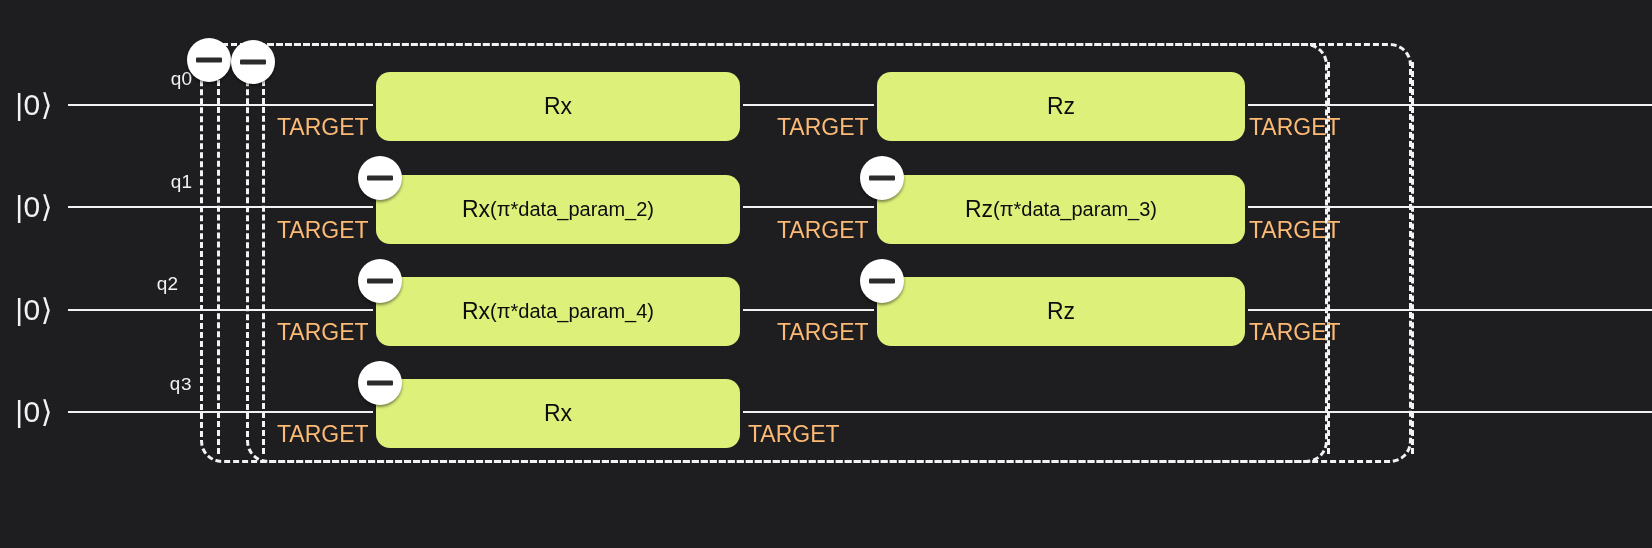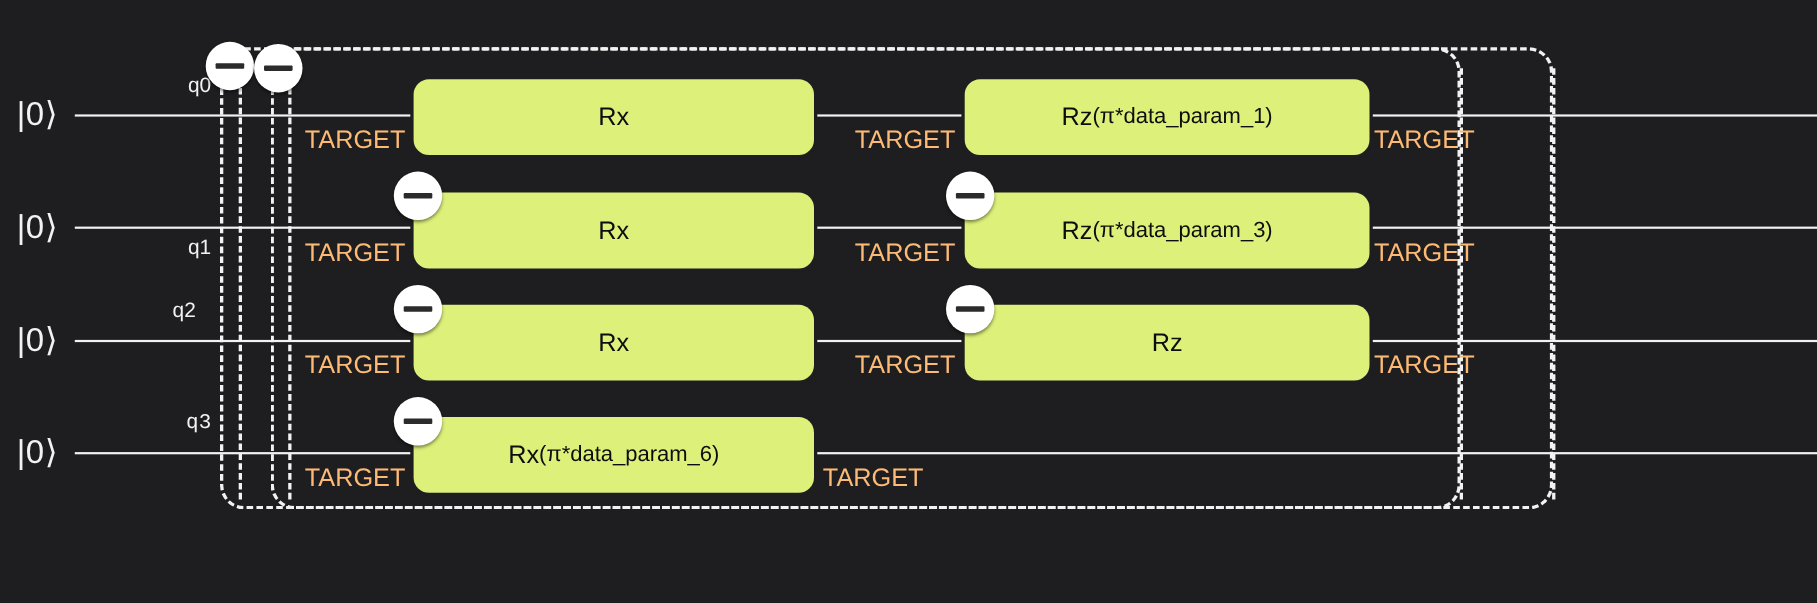--- a/index.html
+++ b/index.html
@@ -129,21 +129,21 @@
   <div class="wire" style="left:68px; top:206px; width:1584px;"></div>
   <div class="wire" style="left:68px; top:309px; width:1584px;"></div>
   <div class="wire" style="left:68px; top:411px; width:1584px;"></div>
 
   <div class="ket" style="left:34px; top:105px;">|0⟩</div>
   <div class="ket" style="left:34px; top:207px;">|0⟩</div>
   <div class="ket" style="left:34px; top:310px;">|0⟩</div>
   <div class="ket" style="left:34px; top:412px;">|0⟩</div>
 
   <div class="qlabel" style="left:192px; top:78px;">q0</div>
-  <div class="qlabel" style="left:192px; top:181px;margin-top:44px;">q1</div>
+  <div class="qlabel" style="left:192px; top:181px;">q1</div>
   <div class="qlabel" style="left:178px; top:283px;">q2</div>
   <div class="qlabel" style="left:192px; top:385px;font-family:Liberation Mono, monospace;">q3</div>
 
   <div class="ctrl-line" style="left:217px; top:62px; height:392px;"></div>
   <div class="ctrl-line" style="left:262px; top:62px; height:392px;"></div>
   <div class="ctrl-line" style="left:1327px; top:62px; height:392px;"></div>
   <div class="ctrl-line" style="left:1411px; top:62px; height:392px;"></div>
 
   <div class="target-label" style="left:277px; top:127px;">TARGET</div>
   <div class="target-label" style="left:777px; top:127px;">TARGET</div>
@@ -158,41 +158,41 @@
   <div class="target-label" style="left:1249px; top:332px;">TARGET</div>
 
   <div class="target-label" style="left:277px; top:434px;">TARGET</div>
   <div class="target-label" style="left:748px; top:434px;">TARGET</div>
 
   <div class="gate" style="left:376px; top:72px; width:364px; height:69px;">
     <div class="gate-name">Rx</div>
   </div>
   <div class="gate" style="left:877px; top:72px; width:368px; height:69px;">
     <div class="gate-name">Rz</div>
-    <div class="gate-param">(π*data_param_1)</div>
   </div>
 
   <div class="gate" style="left:376px; top:175px; width:364px; height:69px;">
     <div class="gate-name">Rx</div>
+    <div class="gate-param">(π*data_param_2)</div>
   </div>
   <div class="gate" style="left:877px; top:175px; width:368px; height:69px;">
     <div class="gate-name">Rz</div>
     <div class="gate-param">(π*data_param_3)</div>
   </div>
 
   <div class="gate" style="left:376px; top:277px; width:364px; height:69px;">
     <div class="gate-name">Rx</div>
+    <div class="gate-param">(π*data_param_4)</div>
   </div>
   <div class="gate" style="left:877px; top:277px; width:368px; height:69px;">
     <div class="gate-name">Rz</div>
   </div>
 
   <div class="gate" style="left:376px; top:379px; width:364px; height:69px;">
     <div class="gate-name">Rx</div>
-    <div class="gate-param">(π*data_param_6)</div>
   </div>
 
   <div class="ctrl-node" style="left:209px; top:60px;"></div>
   <div class="ctrl-node" style="left:253px; top:62px;"></div>
   <div class="ctrl-node" style="left:380px; top:178px;"></div>
   <div class="ctrl-node" style="left:882px; top:178px;"></div>
   <div class="ctrl-node" style="left:380px; top:281px;"></div>
   <div class="ctrl-node" style="left:882px; top:281px;"></div>
   <div class="ctrl-node" style="left:380px; top:383px;"></div>
 

